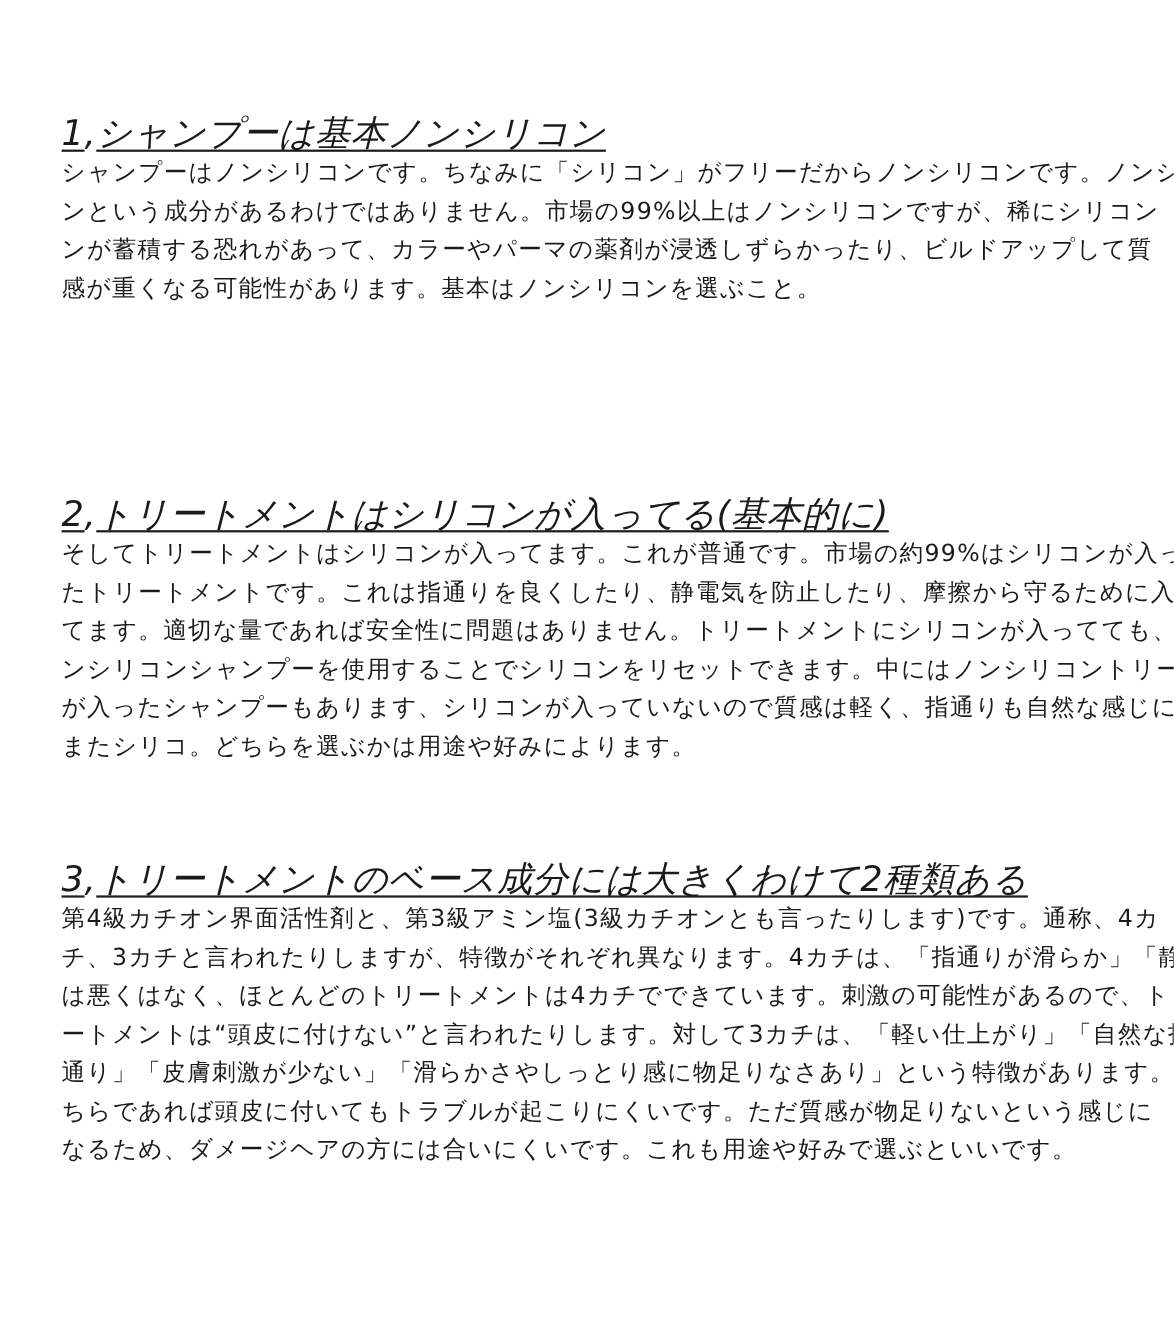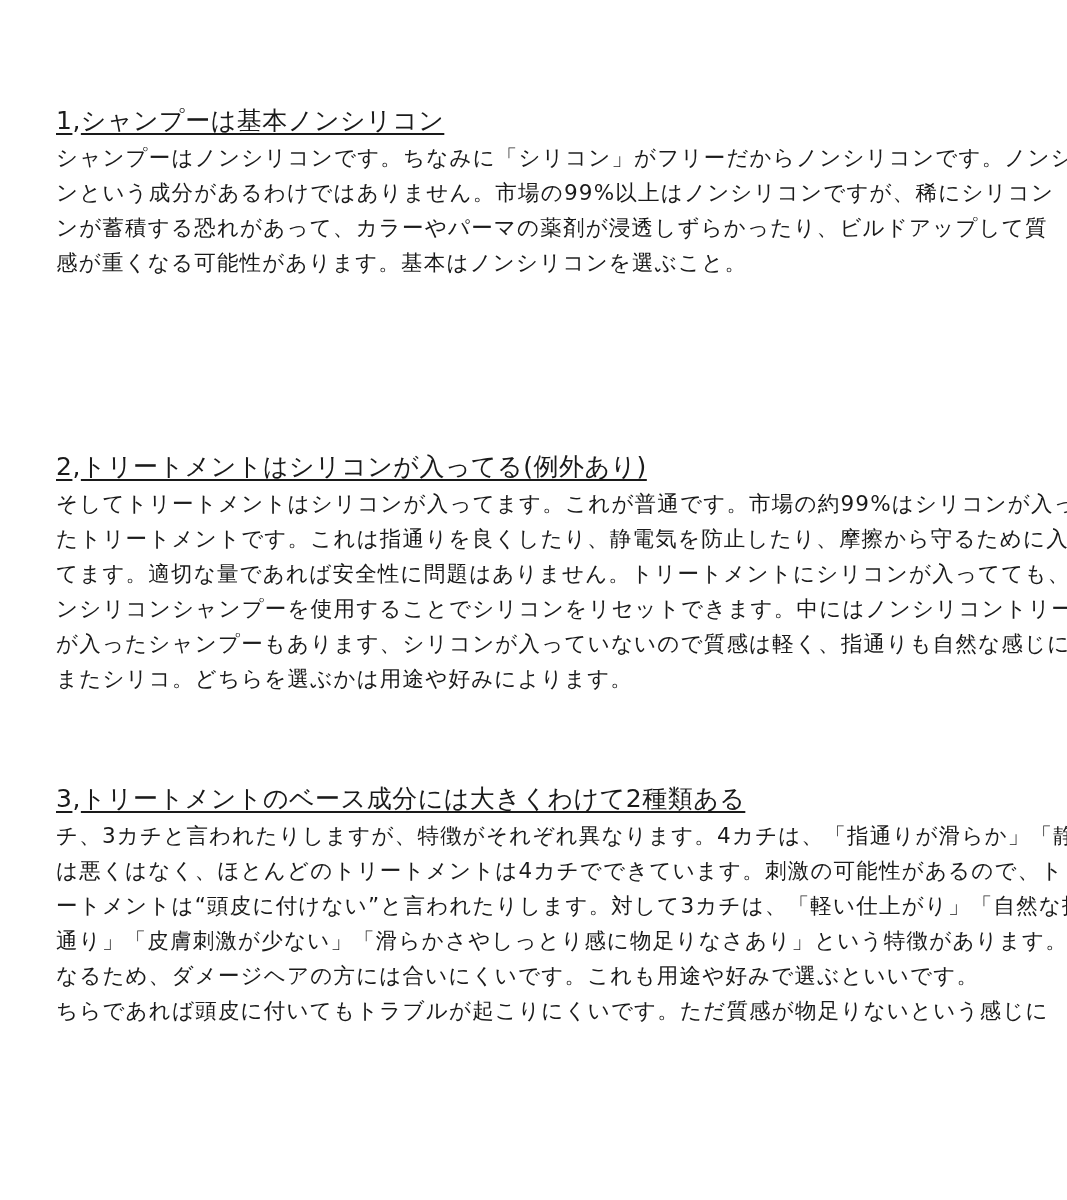--- a/index.html
+++ b/index.html
@@ -14,26 +14,27 @@
       overflow: hidden;
       font-family: "DejaVu Sans", "Liberation Sans", sans-serif;
       color: #1a1a1a;
     }
     .section {
       position: absolute;
       left: 56px;
       width: 960px;
     }
     .heading {
-      font-size: 25px;
+      font-size: 32px;
       line-height: 34px;
       margin: 0 0 2px 0;
       font-weight: normal;
       white-space: nowrap;
       letter-spacing: 0.5px;
+      font-style: italic;
     }
     .heading .num {
       text-decoration: underline;
       text-decoration-thickness: 2px;
       text-underline-offset: 4px;
     }
     .heading .sep {
       text-decoration: none;
     }
     .heading .title {
@@ -60,34 +61,35 @@
   <h2 class="heading"><span class="num">1</span><span class="sep">,</span><span class="title">シャンプーは基本ノンシリコン</span></h2>
   <div>
     <p class="body-line">シャンプーはノンシリコンです。ちなみに「シリコン」がフリーだからノンシリコンです。ノンシリコ</p>
     <p class="body-line">ンという成分があるわけではありません。市場の99%以上はノンシリコンですが、稀にシリコン</p>
     <p class="body-line">ンが蓄積する恐れがあって、カラーやパーマの薬剤が浸透しずらかったり、ビルドアップして質</p>
     <p class="body-line">感が重くなる可能性があります。基本はノンシリコンを選ぶこと。</p>
   </div>
 </div>
 
 <div class="section" id="section-2">
-  <h2 class="heading"><span class="num">2</span><span class="sep">,</span><span class="title">トリートメントはシリコンが入ってる(例外あり)</span></h2>
+  <h2 class="heading"><span class="num">2</span><span class="sep">,</span><span class="title">トリートメントはシリコンが入ってる(基本的に)</span></h2>
   <div>
     <p class="body-line">そしてトリートメントはシリコンが入ってます。これが普通です。市場の約99%はシリコンが入っ</p>
     <p class="body-line">たトリートメントです。これは指通りを良くしたり、静電気を防止したり、摩擦から守るために入っ</p>
     <p class="body-line">てます。適切な量であれば安全性に問題はありません。トリートメントにシリコンが入ってても、ノ</p>
     <p class="body-line">ンシリコンシャンプーを使用することでシリコンをリセットできます。中にはノンシリコントリートメ</p>
     <p class="body-line">が入ったシャンプーもあります、シリコンが入っていないので質感は軽く、指通りも自然な感じに</p>
     <p class="body-line">またシリコ。どちらを選ぶかは用途や好みによります。</p>
   </div>
 </div>
 
 <div class="section" id="section-3">
   <h2 class="heading"><span class="num">3</span><span class="sep">,</span><span class="title">トリートメントのベース成分には大きくわけて2種類ある</span></h2>
   <div>
+    <p class="body-line">第4級カチオン界面活性剤と、第3級アミン塩(3級カチオンとも言ったりします)です。通称、4カ</p>
     <p class="body-line">チ、3カチと言われたりしますが、特徴がそれぞれ異なります。4カチは、「指通りが滑らか」「静電</p>
     <p class="body-line">は悪くはなく、ほとんどのトリートメントは4カチでできています。刺激の可能性があるので、トリ</p>
     <p class="body-line">ートメントは“頭皮に付けない”と言われたりします。対して3カチは、「軽い仕上がり」「自然な指</p>
     <p class="body-line">通り」「皮膚刺激が少ない」「滑らかさやしっとり感に物足りなさあり」という特徴があります。こ</p>
+    <p class="body-line">ちらであれば頭皮に付いてもトラブルが起こりにくいです。ただ質感が物足りないという感じに</p>
     <p class="body-line">なるため、ダメージヘアの方には合いにくいです。これも用途や好みで選ぶといいです。</p>
-    <p class="body-line">ちらであれば頭皮に付いてもトラブルが起こりにくいです。ただ質感が物足りないという感じに</p>
   </div>
 </div>
 
 </body></html>

